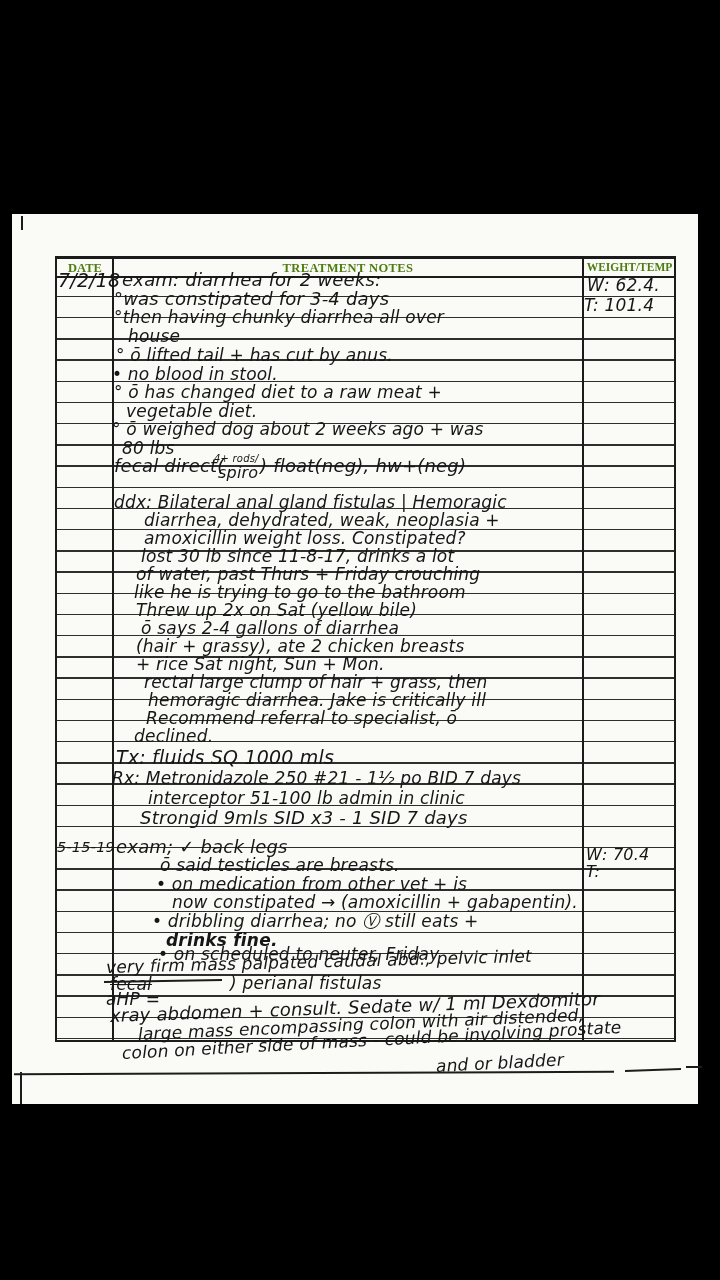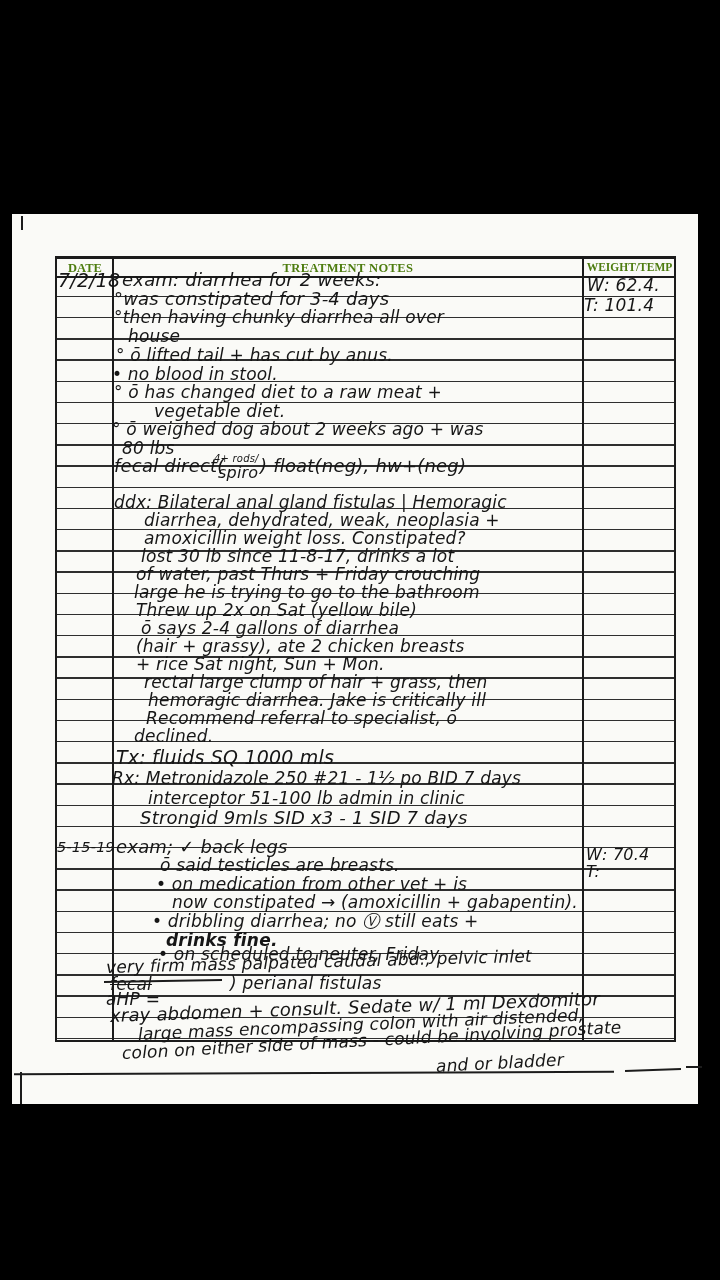--- a/index.html
+++ b/index.html
@@ -64,33 +64,33 @@
 
     <div>
 
     <div class="hw" style="left: 110px; top: 57px; font-size: 18px;">exam: diarrhea for 2 weeks:</div>
         <div class="hw" style="left: 102px; top: 76px; font-size: 18px;">°was constipated for 3-4 days</div>
         <div class="hw" style="left: 102px; top: 95px;">°then having chunky diarrhea all over</div>
         <div class="hw" style="left: 116px; top: 114px;">house</div>
         <div class="hw" style="left: 104px; top: 133px;">° ō lifted tail + has cut by anus.</div>
         <div class="hw" style="left: 100px; top: 152px;">• no blood in stool.</div>
         <div class="hw" style="left: 102px; top: 170px;">° ō has changed diet to a raw meat +</div>
-        <div class="hw" style="left: 114px; top: 189px; margin-left: 28px;">vegetable diet.</div>
+        <div class="hw" style="left: 114px; top: 189px;">vegetable diet.</div>
         <div class="hw" style="left: 100px; top: 207px;">° ō weighed dog about 2 weeks ago + was</div>
         <div class="hw" style="left: 110px; top: 226px;">80 lbs</div>
         <div class="hw" style="left: 102px; top: 243px; font-size: 18px;">fecal direct(</div>
         <div class="hw" style="left: 202px; top: 240px; font-size: 10px;">4+ rods/</div>
         <div class="hw" style="left: 206px; top: 251px; font-size: 16px;">spiro</div>
         <div class="hw" style="left: 248px; top: 243px; font-size: 18px;">) float(neg), hw+(neg)</div>
         <div class="hw" style="left: 102px; top: 280px;">ddx: Bilateral anal gland fistulas | Hemoragic</div>
         <div class="hw" style="left: 132px; top: 298px;">diarrhea, dehydrated, weak, neoplasia +</div>
         <div class="hw" style="left: 132px; top: 316px;">amoxicillin weight loss. Constipated?</div>
         <div class="hw" style="left: 129px; top: 334px;">lost 30 lb since 11-8-17, drinks a lot</div>
         <div class="hw" style="left: 124px; top: 352px;">of water, past Thurs + Friday crouching</div>
-        <div class="hw" style="left: 122px; top: 370px;">large he is trying to go to the bathroom</div>
+        <div class="hw" style="left: 122px; top: 370px;">like he is trying to go to the bathroom</div>
         <div class="hw" style="left: 124px; top: 388px;">Threw up 2x on Sat (yellow bile)</div>
         <div class="hw" style="left: 129px; top: 406px;">ō says 2-4 gallons of diarrhea</div>
         <div class="hw" style="left: 124px; top: 424px;">(hair + grassy), ate 2 chicken breasts</div>
         <div class="hw" style="left: 124px; top: 442px;">+ rice Sat night, Sun + Mon.</div>
         <div class="hw" style="left: 132px; top: 460px;">rectal large clump of hair + grass, then</div>
         <div class="hw" style="left: 136px; top: 478px;">hemoragic diarrhea. Jake is critically ill</div>
         <div class="hw" style="left: 134px; top: 496px;">Recommend referral to specialist, ō</div>
         <div class="hw" style="left: 122px; top: 514px;">declined.</div>
         <div class="hw" style="left: 104px; top: 534px; font-size: 19px;">Tx: fluids SQ 1000 mls</div>
         <div class="hw" style="left: 100px; top: 556px;">Rx: Metronidazole 250  #21 - 1½ po  BID 7 days</div>

